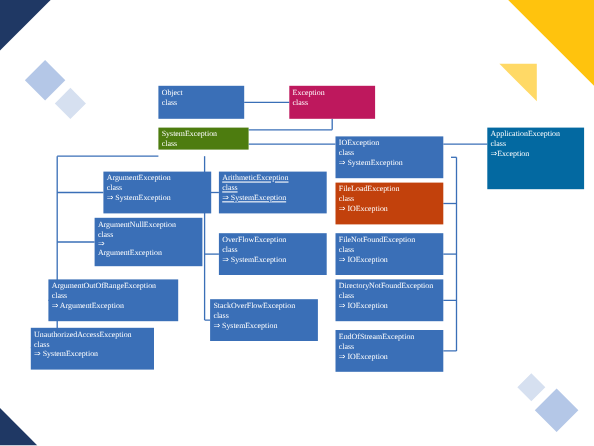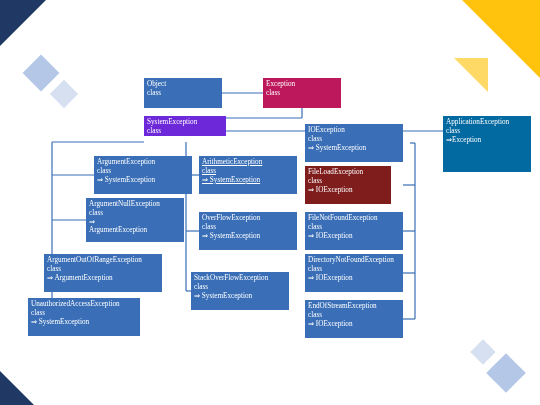--- a/index.html
+++ b/index.html
@@ -108,26 +108,26 @@
     <line x1="415" y1="319" x2="403" y2="319" stroke="#3a6fb7" stroke-width="1.2"></line>
 
     <line x1="226" y1="131" x2="305" y2="131" stroke="#3a6fb7" stroke-width="1.2"></line>
 
     <line x1="403" y1="131" x2="443" y2="131" stroke="#3a6fb7" stroke-width="1.2"></line>
   </svg>
 
   <div id="boxes">
       <div class="box" style="left: 144px; top: 78px; width: 78px; height: 30px; background: rgb(58, 111, 183); color: rgb(255, 255, 255);"><span>Object</span><span>class</span></div>
       <div class="box" style="left: 263px; top: 78px; width: 78px; height: 30px; background: #be185d; color: rgb(255, 255, 255);"><span>Exception</span><span>class</span></div>
-      <div class="box" style="left: 144px; top: 116px; width: 82px; height: 20px; background: #6d28d9; color: rgb(255, 255, 255);"><span>SystemException</span><span>class</span><span>⇒Exception</span></div>
+      <div class="box" style="left: 144px; top: 116px; width: 82px; height: 20px; background: #4d7c0f; color: rgb(255, 255, 255);"><span>SystemException</span><span>class</span><span>⇒Exception</span></div>
       <div class="box" style="left: 305px; top: 124px; width: 98px; height: 38px; background: rgb(58, 111, 183); color: rgb(255, 255, 255);"><span>IOException</span><span>class</span><span>⇒ SystemException</span></div>
       <div class="box" style="left: 443px; top: 116px; width: 88px; height: 56px; background: #0369a1; color: rgb(255, 255, 255);"><span>ApplicationException</span><span>class</span><span>⇒Exception</span></div>
       <div class="box" style="left: 94px; top: 156px; width: 98px; height: 38px; background: rgb(58, 111, 183); color: rgb(255, 255, 255);"><span>ArgumentException</span><span>class</span><span>⇒ SystemException</span></div>
       <div class="box" style="left: 199px; top: 156px; width: 98px; height: 38px; background: rgb(58, 111, 183); color: rgb(255, 255, 255); text-decoration: underline;"><span>ArithmeticException</span><span>class</span><span>⇒ SystemException</span></div>
-      <div class="box" style="left: 305px; top: 166px; width: 86px; height: 38px; background: #7f1d1d; color: rgb(255, 255, 255);"><span>FileLoadException</span><span>class</span><span>⇒ IOException</span></div>
+      <div class="box" style="left: 305px; top: 166px; width: 98px; height: 38px; background: #c2410c; color: rgb(255, 255, 255);"><span>FileLoadException</span><span>class</span><span>⇒ IOException</span></div>
       <div class="box" style="left: 86px; top: 198px; width: 98px; height: 44px; background: rgb(58, 111, 183); color: rgb(255, 255, 255);"><span>ArgumentNullException</span><span>class</span><span>⇒</span><span>ArgumentException</span></div>
       <div class="box" style="left: 199px; top: 212px; width: 98px; height: 38px; background: rgb(58, 111, 183); color: rgb(255, 255, 255);"><span>OverFlowException</span><span>class</span><span>⇒ SystemException</span></div>
       <div class="box" style="left: 305px; top: 212px; width: 98px; height: 38px; background: rgb(58, 111, 183); color: rgb(255, 255, 255);"><span>FileNotFoundException</span><span>class</span><span>⇒ IOException</span></div>
       <div class="box" style="left: 44px; top: 254px; width: 118px; height: 38px; background: rgb(58, 111, 183); color: rgb(255, 255, 255);"><span>ArgumentOutOfRangeException</span><span>class</span><span>⇒ ArgumentException</span></div>
       <div class="box" style="left: 305px; top: 254px; width: 98px; height: 38px; background: rgb(58, 111, 183); color: rgb(255, 255, 255);"><span>DirectoryNotFoundException</span><span>class</span><span>⇒ IOException</span></div>
       <div class="box" style="left: 191px; top: 272px; width: 98px; height: 38px; background: rgb(58, 111, 183); color: rgb(255, 255, 255);"><span>StackOverFlowException</span><span>class</span><span>⇒ SystemException</span></div>
       <div class="box" style="left: 28px; top: 298px; width: 112px; height: 38px; background: rgb(58, 111, 183); color: rgb(255, 255, 255);"><span>UnauthorizedAccessException</span><span>class</span><span>⇒ SystemException</span></div>
       <div class="box" style="left: 305px; top: 300px; width: 98px; height: 38px; background: rgb(58, 111, 183); color: rgb(255, 255, 255); font-family: Liberation Serif, serif;"><span>EndOfStreamException</span><span>class</span><span>⇒ IOException</span></div>
     </div>
 

